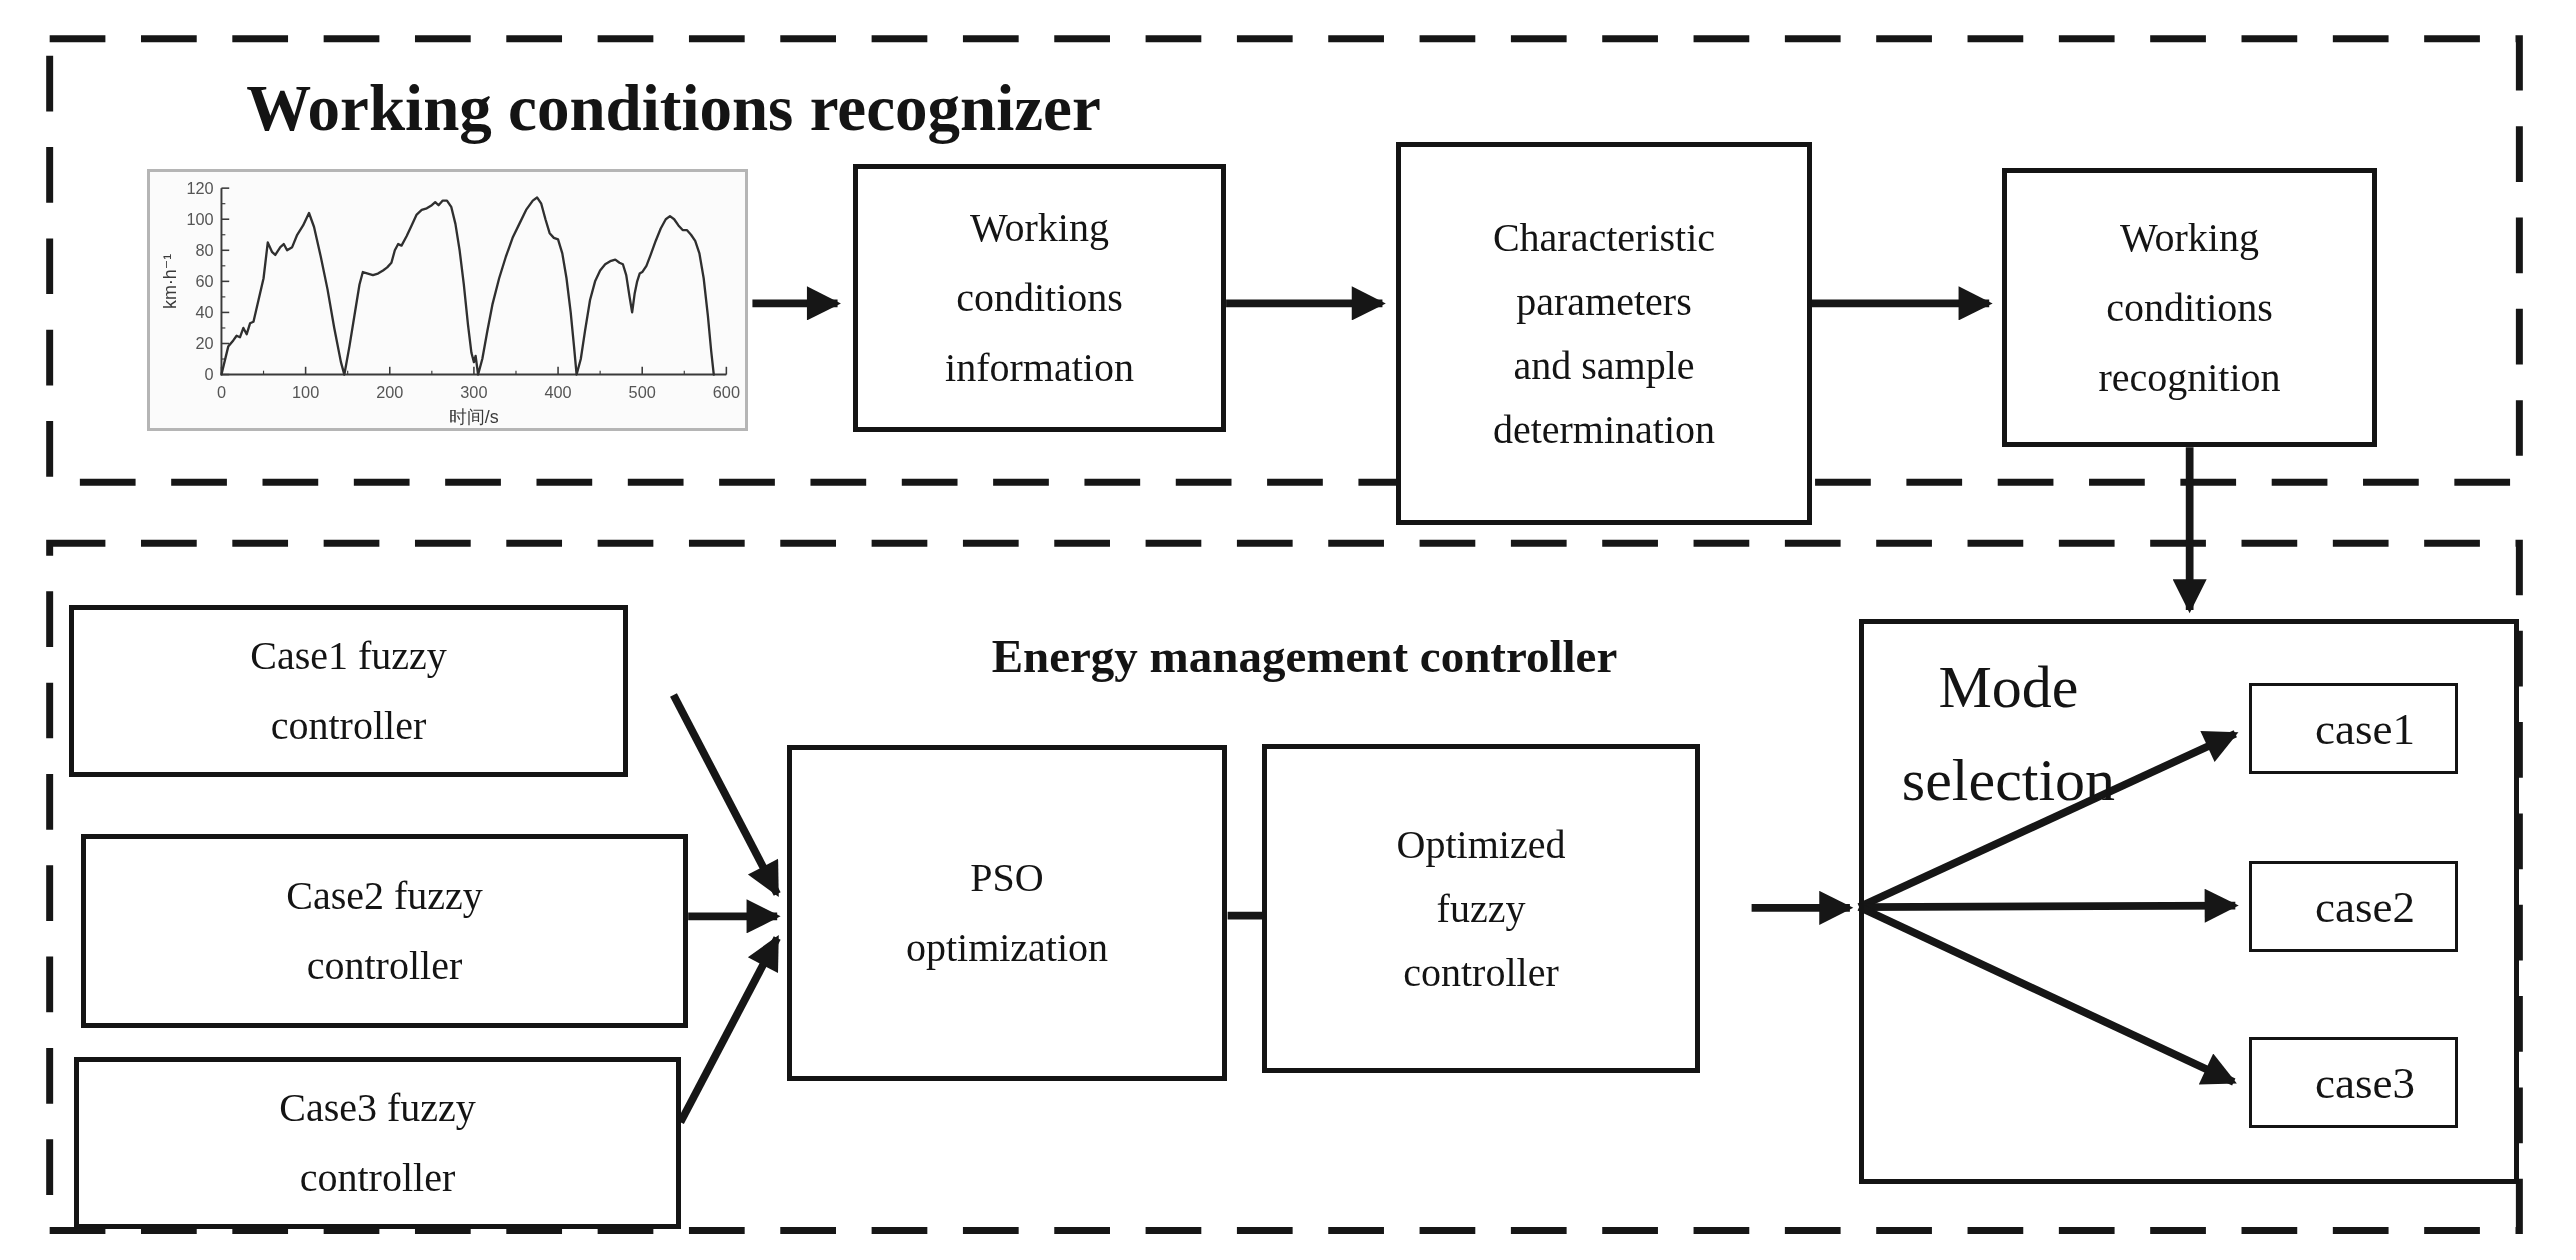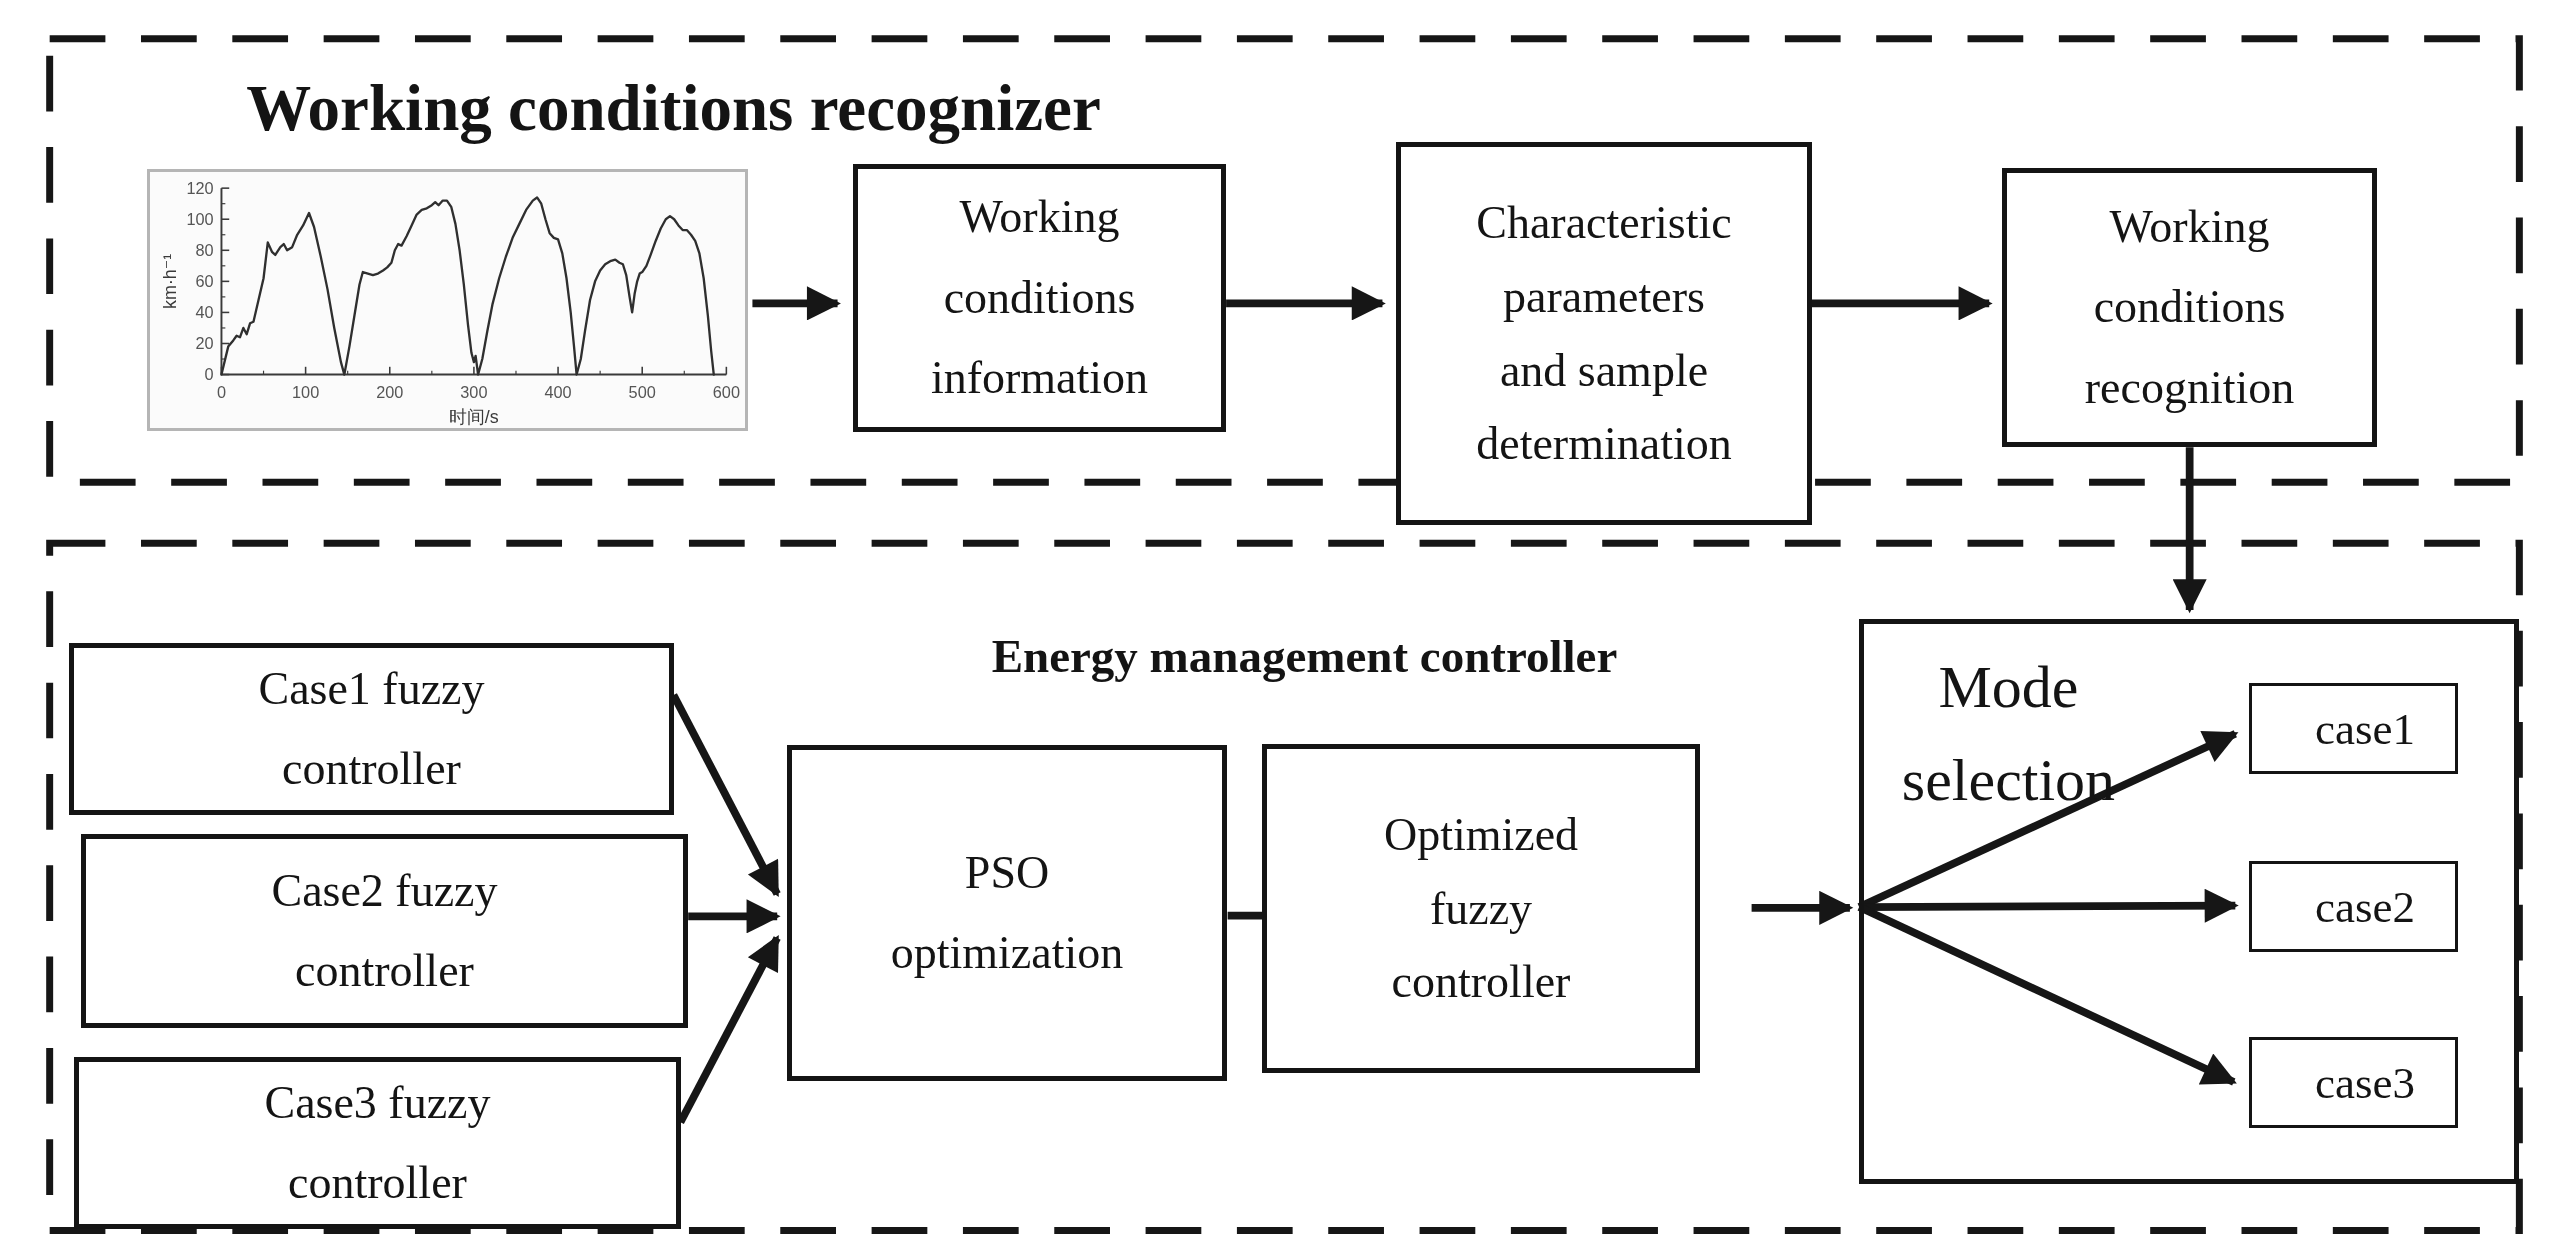--- a/index.html
+++ b/index.html
@@ -1,21 +1,21 @@
 <!DOCTYPE html>
 <html style="font-size:12.4px"><head>
 <meta charset="utf-8">
 <style>
   html,body{margin:0;padding:0;background:#ffffff;}
   body{width:2576px;height:1260px;position:relative;font-family:"Liberation Serif","DejaVu Serif",serif;color:#141414;}
   #canvas{position:absolute;inset:0;width:2576px;height:1260px;background:#ffffff;overflow:hidden;}
   #overlay{position:absolute;left:0;top:0;width:2576px;height:1260px;pointer-events:none;}
   .node{position:absolute;display:flex;align-items:center;justify-content:center;text-align:center;
         background:#ffffff;border:5.4px solid #141414;box-sizing:border-box;
-        white-space:pre-line;line-height:1.75;font-size:46px;}
+        white-space:pre-line;line-height:1.75;font-size:40px;}
   .node.small{border-width:3.9px;font-size:45px;line-height:1.2;padding-left:23px;}
   .section-title{position:absolute;font-weight:bold;font-size:65px;text-align:center;white-space:nowrap;}
   .mode-label{position:absolute;font-size:60px;line-height:1.55;text-align:center;white-space:pre-line;}
   #chart-panel{position:absolute;left:147px;top:169px;width:601px;height:262px;background:#fbfbfb;
                border:3.9px solid #b5b5b5;box-sizing:border-box;}
   #cycle-chart{width:100%;height:100%;display:block;}
 </style>
 </head>
 <body>
 
@@ -108,21 +108,21 @@
 parameters
 and sample
 determination</div>
 
   <div class="node" style="left:2002px;top:168px;width:375px;height:279px;">Working
 conditions
 recognition</div>
 
   <div class="section-title" style="left:844px;top:629px;width:921px;font-size:47px;">Energy management controller</div>
 
-  <div class="node" style="left:69px;top:605px;width:605px;height:172px;margin-top:38px;">Case1 fuzzy
+  <div class="node" style="left:69px;top:605px;width:559px;height:172px;">Case1 fuzzy
 controller</div>
   <div class="node" style="left:81px;top:834px;width:607px;height:194px;">Case2 fuzzy
 controller</div>
   <div class="node" style="left:74px;top:1057px;width:607px;height:172px;">Case3 fuzzy
 controller</div>
 
   <div class="node" style="left:787px;top:745px;width:440px;height:336px;">PSO
 optimization</div>
 
   <div class="node" style="left:1262px;top:744px;width:438px;height:329px;line-height:1.6;">Optimized

